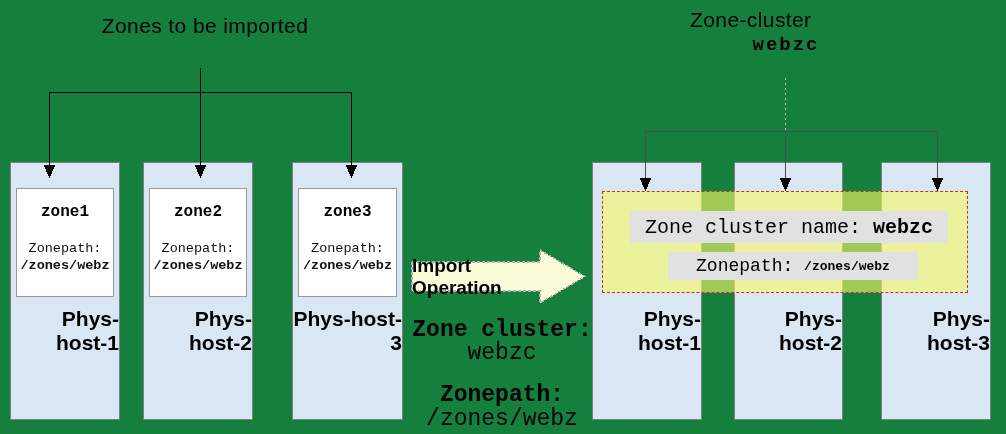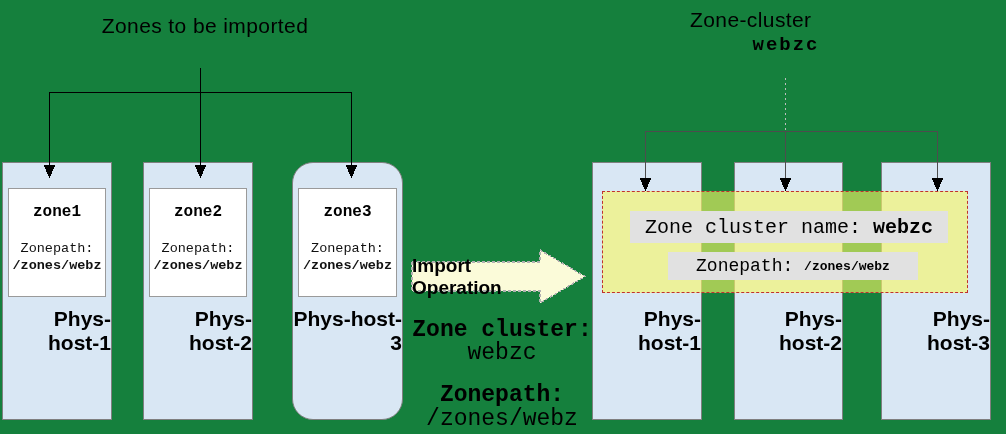--- a/index.html
+++ b/index.html
@@ -73,21 +73,21 @@
       <polygon points="639.5,178 651.5,178 645.5,191"></polygon>
       <polygon points="779.5,178 791.5,178 785.5,191"></polygon>
       <polygon points="931.5,178 943.5,178 937.5,191"></polygon>
     </g>
 
     <polygon points="412,262 540,262 540,250 585,276.5 540,303 540,291 412,291" fill="#fbfbd9" stroke="#b0b0b0" stroke-width="1.5" stroke-dasharray="3,2"></polygon>
   </svg>
 
   <div class="abs sans-title" style="left:0;top:14px;width:410px;">Zones to be imported</div>
 
-  <div class="host-box" style="left:2px;">
+  <div class="host-box" style="left:10px;">
     <div class="zone-box">
       <div class="zone-name">zone1</div>
       <div class="zone-path">
         <span>Zonepath:</span><br>
         <span class="val">/zones/webz</span>
       </div>
     </div>
     <div class="host-label">Phys-host-1</div>
   </div>
 
@@ -95,21 +95,21 @@
     <div class="zone-box">
       <div class="zone-name">zone2</div>
       <div class="zone-path">
         <span>Zonepath:</span><br>
         <span class="val">/zones/webz</span>
       </div>
     </div>
     <div class="host-label">Phys-host-2</div>
   </div>
 
-  <div class="host-box" style="left:292px;width:109px;border-radius:21px;">
+  <div class="host-box" style="left:292px;width:109px;">
     <div class="zone-box">
       <div class="zone-name">zone3</div>
       <div class="zone-path">
         <span>Zonepath:</span><br>
         <span class="val">/zones/webz</span>
       </div>
     </div>
     <div class="host-label">Phys-host-3</div>
   </div>
 

